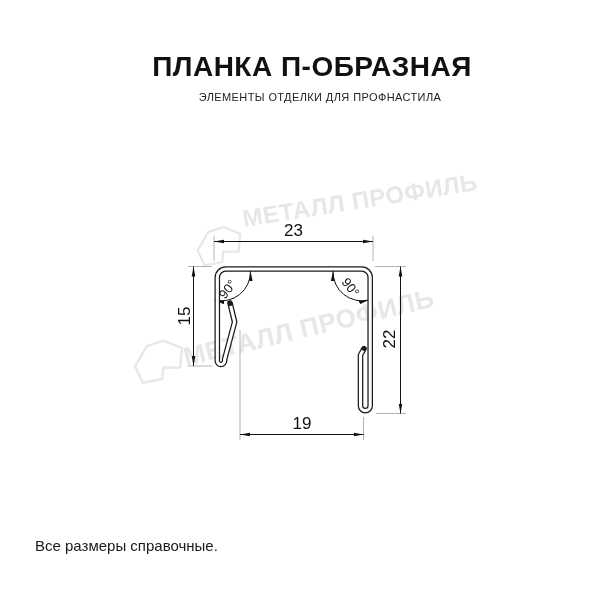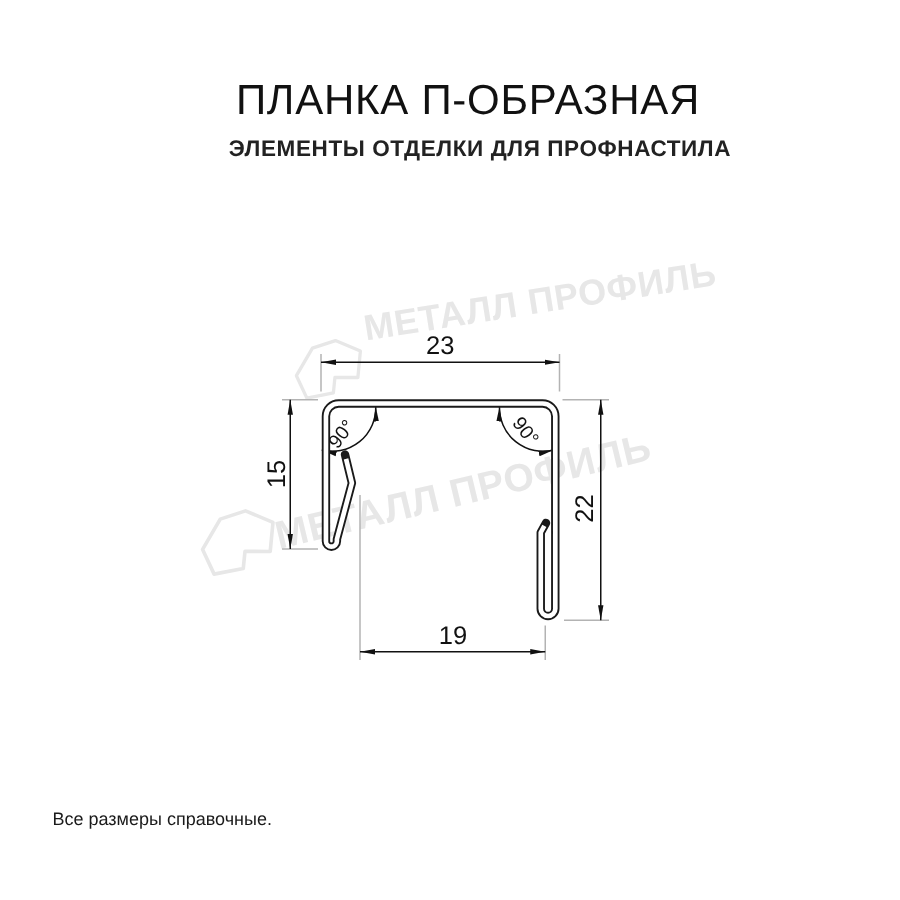--- a/index.html
+++ b/index.html
@@ -2,24 +2,24 @@
 <html><head>
 <meta charset="utf-8">
 <style>
   html,body{margin:0;padding:0;}
   body{
     width:600px;height:600px;position:relative;overflow:hidden;
     background:#ffffff;
     font-family:"Liberation Sans",sans-serif;
   }
   .header{position:absolute;top:52px;left:0;width:600px;text-align:center;color:#111;}
-  .title-line{font-weight:normal;font-size:28px;line-height:30px;letter-spacing:0.5px;padding-left:24px;}
-  .subtitle{margin-top:9px;font-size:15px;font-weight:bold;letter-spacing:0.4px;color:#222;padding-left:40px;}
+  .title-line{font-weight:bold;font-size:28px;line-height:30px;letter-spacing:0.5px;padding-left:24px;}
+  .subtitle{margin-top:9px;font-size:11px;font-weight:normal;letter-spacing:0.4px;color:#222;padding-left:40px;}
   .drawing{position:absolute;left:0;top:0;}
-  .footer{position:absolute;left:35px;top:537px;font-size:12px;line-height:18.5px;color:#1a1a1a;}
+  .footer{position:absolute;left:35px;top:537px;font-size:15px;line-height:18.5px;color:#1a1a1a;}
   text{font-family:"Liberation Sans",sans-serif;}
   .dim-text{font-size:17px;fill:#111;}
   .angle-text{font-size:13px;fill:#111;}
   .wm-text{font-weight:bold;fill:#e7e7e7;letter-spacing:0.5px;}
 </style>
 </head>
 <body>
 
 <div class="header">
   <div class="title-line">ПЛАНКА П-ОБРАЗНАЯ</div>

